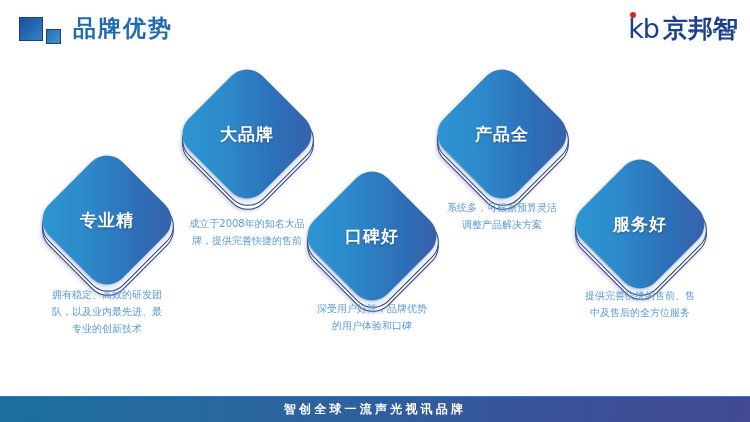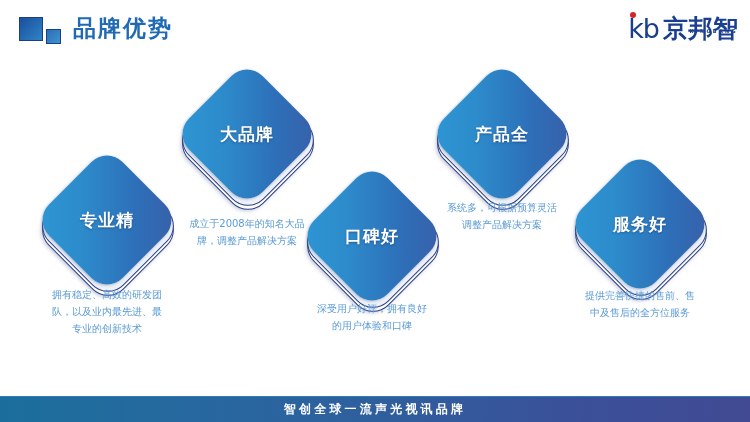--- a/index.html
+++ b/index.html
@@ -141,31 +141,31 @@
 </div>
 
 <div class="node">
   <div class="dia-wrap" style="left:195px;top:82px;">
     <div class="dia-layer dia-shadow2"></div>
     <div class="dia-layer dia-shadow1"></div>
     <div class="dia-layer dia-face"></div>
     <div class="dia-label">大品牌</div>
   </div>
   <div class="desc" style="left:157px;top:215px;width:180px;white-space:pre-line;">成立于2008年的知名大品
-牌，调整产品解决方案</div>
+牌，提供完善快捷的售前</div>
 </div>
 
 <div class="node">
   <div class="dia-wrap" style="left:320px;top:184px;">
     <div class="dia-layer dia-shadow2"></div>
     <div class="dia-layer dia-shadow1"></div>
     <div class="dia-layer dia-face"></div>
     <div class="dia-label">口碑好</div>
   </div>
-  <div class="desc" style="left:282px;top:300px;width:180px;white-space:pre-line;">深受用户好评，拥有良好
+  <div class="desc" style="left:282px;top:300px;width:180px;white-space:pre-line;">深受用户好评，品牌优势
 的用户体验和口碑</div>
 </div>
 
 <div class="node">
   <div class="dia-wrap" style="left:450px;top:82px;">
     <div class="dia-layer dia-shadow2"></div>
     <div class="dia-layer dia-shadow1"></div>
     <div class="dia-layer dia-face"></div>
     <div class="dia-label">产品全</div>
   </div>

